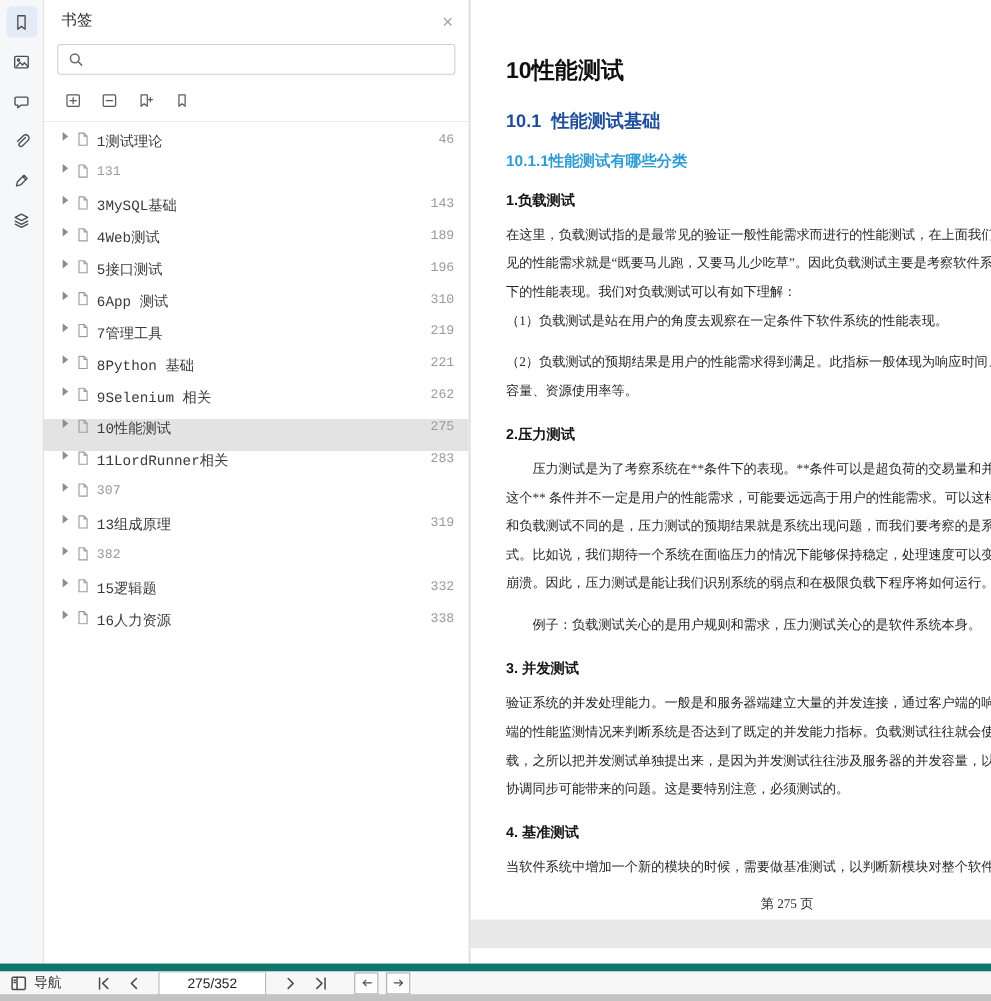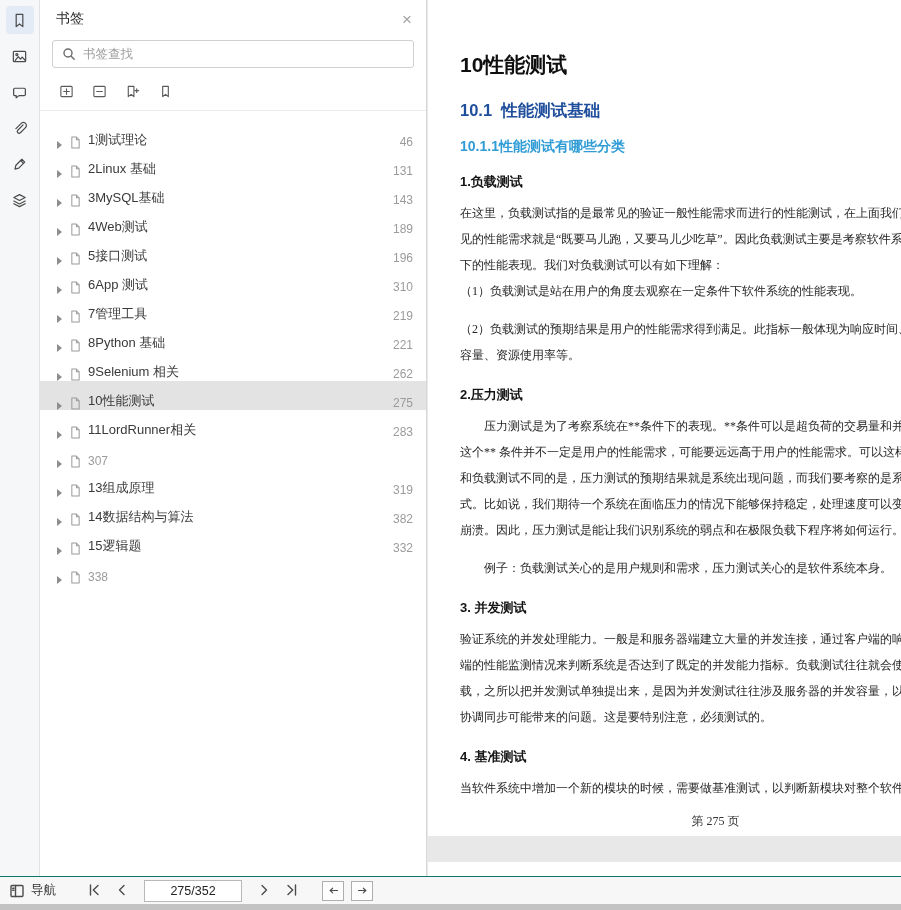--- a/index.html
+++ b/index.html
@@ -22,21 +22,21 @@
   .close-x { color:#a3a3a3; font-size:17px; line-height:1; cursor:pointer; }
   .searchbar { margin:2px 12px 10px 12px; height:28px; flex:none; border:1px solid #d0d0d0; border-radius:3px;
                display:flex; align-items:center; padding:0 9px; gap:7px; background:#fff; }
   .searchbar svg { stroke:#6b6b6b; fill:none; stroke-width:1.4; stroke-linecap:round; }
   .searchbar input { border:none; outline:none; flex:1; font-size:12.5px; color:#333; font-family:inherit; background:transparent; }
   .searchbar input::placeholder { color:#9d9d9d; }
   .tools { flex:none; display:flex; align-items:center; gap:15px; padding:4px 0 10px 17px; border-bottom:1px solid #ececec; }
   .tool-btn { width:18px; height:18px; display:flex; align-items:center; justify-content:center; cursor:pointer; }
   .tools svg { stroke:#5a5a5a; fill:none; stroke-width:1.2; stroke-linecap:round; stroke-linejoin:round; }
   .bm-list { flex:1; overflow:hidden; padding-top:9px; }
-  .bm-row { height:29px; display:flex; align-items:flex-end; padding:0 13px 0 17px; cursor:pointer; }
+  .bm-row { height:29px; display:flex; align-items:flex-start; padding:0 13px 0 17px; cursor:pointer;font-family:Liberation Mono, monospace; }
   .bm-row.selected { background:#e3e3e3; }
   .caret { width:0; height:0; border-left:5px solid #8d8d8d; border-top:4px solid transparent; border-bottom:4px solid transparent; margin-right:8px; flex:none; }
   .bm-ic { flex:none; margin-right:7px; display:flex; }
   .bm-ic svg { stroke:#9a9a9a; fill:none; stroke-width:1.1; stroke-linejoin:round; }
   .bm-label { flex:1; font-size:13px; color:#3a3a3a; white-space:nowrap; overflow:hidden; }
   .bm-page { font-size:12px; color:#9b9b9b; flex:none; }
 
   
   .content { flex:1; position:relative; overflow:hidden; background:#e8e8e8; }
   .page { background:#fff; width:575px; margin-left:1px; }
@@ -49,26 +49,26 @@
   .doc-h3 { font-size:14px; font-weight:bold; color:#2f9cd6; height:18px; line-height:18px; white-space:pre; }
   .doc-h4 { font-size:13px; font-weight:bold; color:#141414; height:17px; line-height:17px; margin:18px 0 10px; white-space:pre; }
   .par { margin-bottom:12px; }
   .doc-line { font-family:"Liberation Serif","DejaVu Serif",serif; font-size:12px; color:#262626;
               height:26px; line-height:26px; white-space:nowrap; }
   .doc-line.ind { padding-left:24px; }
   .doc-footer { font-family:"Liberation Serif","DejaVu Serif",serif; font-size:12px; color:#333;
                 width:511px; text-align:center; margin-top:6px; white-space:pre; }
 
   
-  .bottombar { position:absolute; left:0; right:0; bottom:6px; height:28px; background:#f7f7f7; border-top:1px solid #0f766e;
+  .bottombar { position:absolute; left:0; right:0; bottom:6px; height:28px; background:#f7f7f7; border-top:7px solid #0f766e;
                display:flex; align-items:center; padding:0 9px; }
   .bottombar svg { stroke:#4c4c4c; fill:none; stroke-width:1.4; stroke-linecap:round; stroke-linejoin:round; }
   .nav-toggle { display:flex; align-items:center; gap:6px; cursor:pointer; }
   .nav-toggle-label { font-size:12.5px; color:#333; }
-  .pagenav { display:flex; align-items:flex-start; gap:8px; margin-left:28px; }
+  .pagenav { display:flex; align-items:center; gap:8px; margin-left:28px; }
   .nav-btn { width:20px; height:20px; display:flex; align-items:center; justify-content:center; cursor:pointer; }
   .page-box { width:98px; height:22px; border:1px solid #b8b8b8; background:#fff; text-align:center;
               font-size:12.5px; color:#222; font-family:inherit; outline:none; margin:0 4px; }
   .hist { display:flex; align-items:center; gap:7px; margin-left:20px; }
   .hist-btn { width:22px; height:20px; border:1px solid #aeaeae; background:#fdfdfd; display:flex; align-items:center; justify-content:center; cursor:pointer; }
   .bottom-edge { position:absolute; left:0; right:0; bottom:0; height:6px; background:#c3c3c3; }
 </style>
 </head>
 <body>
 
@@ -116,21 +116,20 @@
     <div class="panel">
       <div class="panel-head">
         <span class="panel-title">书签</span>
         <span class="close-x">×</span>
       </div>
       <div class="searchbar">
         <svg width="14" height="14" viewBox="0 0 14 14">
             <circle cx="6" cy="6" r="4"></circle>
             <path d="M9.2 9.2l3 3"></path>
           </svg>
-        <input type="text" placeholder="书签查找" style="">
       </div>
       <div class="tools">
         <span class="tool-btn">
           <svg width="15" height="15" viewBox="0 0 16 16">
               <rect x="2" y="2.5" width="12" height="11" rx="1"></rect>
               <path d="M5 8h6M8 5v6"></path>
             </svg>
         </span>
         <span class="tool-btn">
           <svg width="15" height="15" viewBox="0 0 16 16">
@@ -165,21 +164,20 @@
             <span class="bm-page">46</span>
           </div>
           <div class="bm-row">
             <span class="caret"></span>
             <span class="bm-ic">
               <svg width="11" height="13" viewBox="0 0 12 14">
                 <path d="M2 1h5l3 3v9H2z"></path>
                 <path d="M7 1v3h3"></path>
               </svg>
             </span>
-            <span class="bm-label">2Linux 基础</span>
             <span class="bm-page">131</span>
           </div>
           <div class="bm-row">
             <span class="caret"></span>
             <span class="bm-ic">
               <svg width="11" height="13" viewBox="0 0 12 14">
                 <path d="M2 1h5l3 3v9H2z"></path>
                 <path d="M7 1v3h3"></path>
               </svg>
             </span>
@@ -296,21 +294,20 @@
             <span class="bm-page">319</span>
           </div>
           <div class="bm-row">
             <span class="caret"></span>
             <span class="bm-ic">
               <svg width="11" height="13" viewBox="0 0 12 14">
                 <path d="M2 1h5l3 3v9H2z"></path>
                 <path d="M7 1v3h3"></path>
               </svg>
             </span>
-            <span class="bm-label">14数据结构与算法</span>
             <span class="bm-page">382</span>
           </div>
           <div class="bm-row">
             <span class="caret"></span>
             <span class="bm-ic">
               <svg width="11" height="13" viewBox="0 0 12 14">
                 <path d="M2 1h5l3 3v9H2z"></path>
                 <path d="M7 1v3h3"></path>
               </svg>
             </span>
@@ -318,20 +315,21 @@
             <span class="bm-page">332</span>
           </div>
           <div class="bm-row">
             <span class="caret"></span>
             <span class="bm-ic">
               <svg width="11" height="13" viewBox="0 0 12 14">
                 <path d="M2 1h5l3 3v9H2z"></path>
                 <path d="M7 1v3h3"></path>
               </svg>
             </span>
+            <span class="bm-label">16人力资源</span>
             <span class="bm-page">338</span>
           </div>
         </div>
     </div>
 
     <div class="content">
       <div class="page page1">
         <div>
             <div class="doc-h1">10性能测试</div>
             <div class="doc-h2">10.1  性能测试基础</div>

